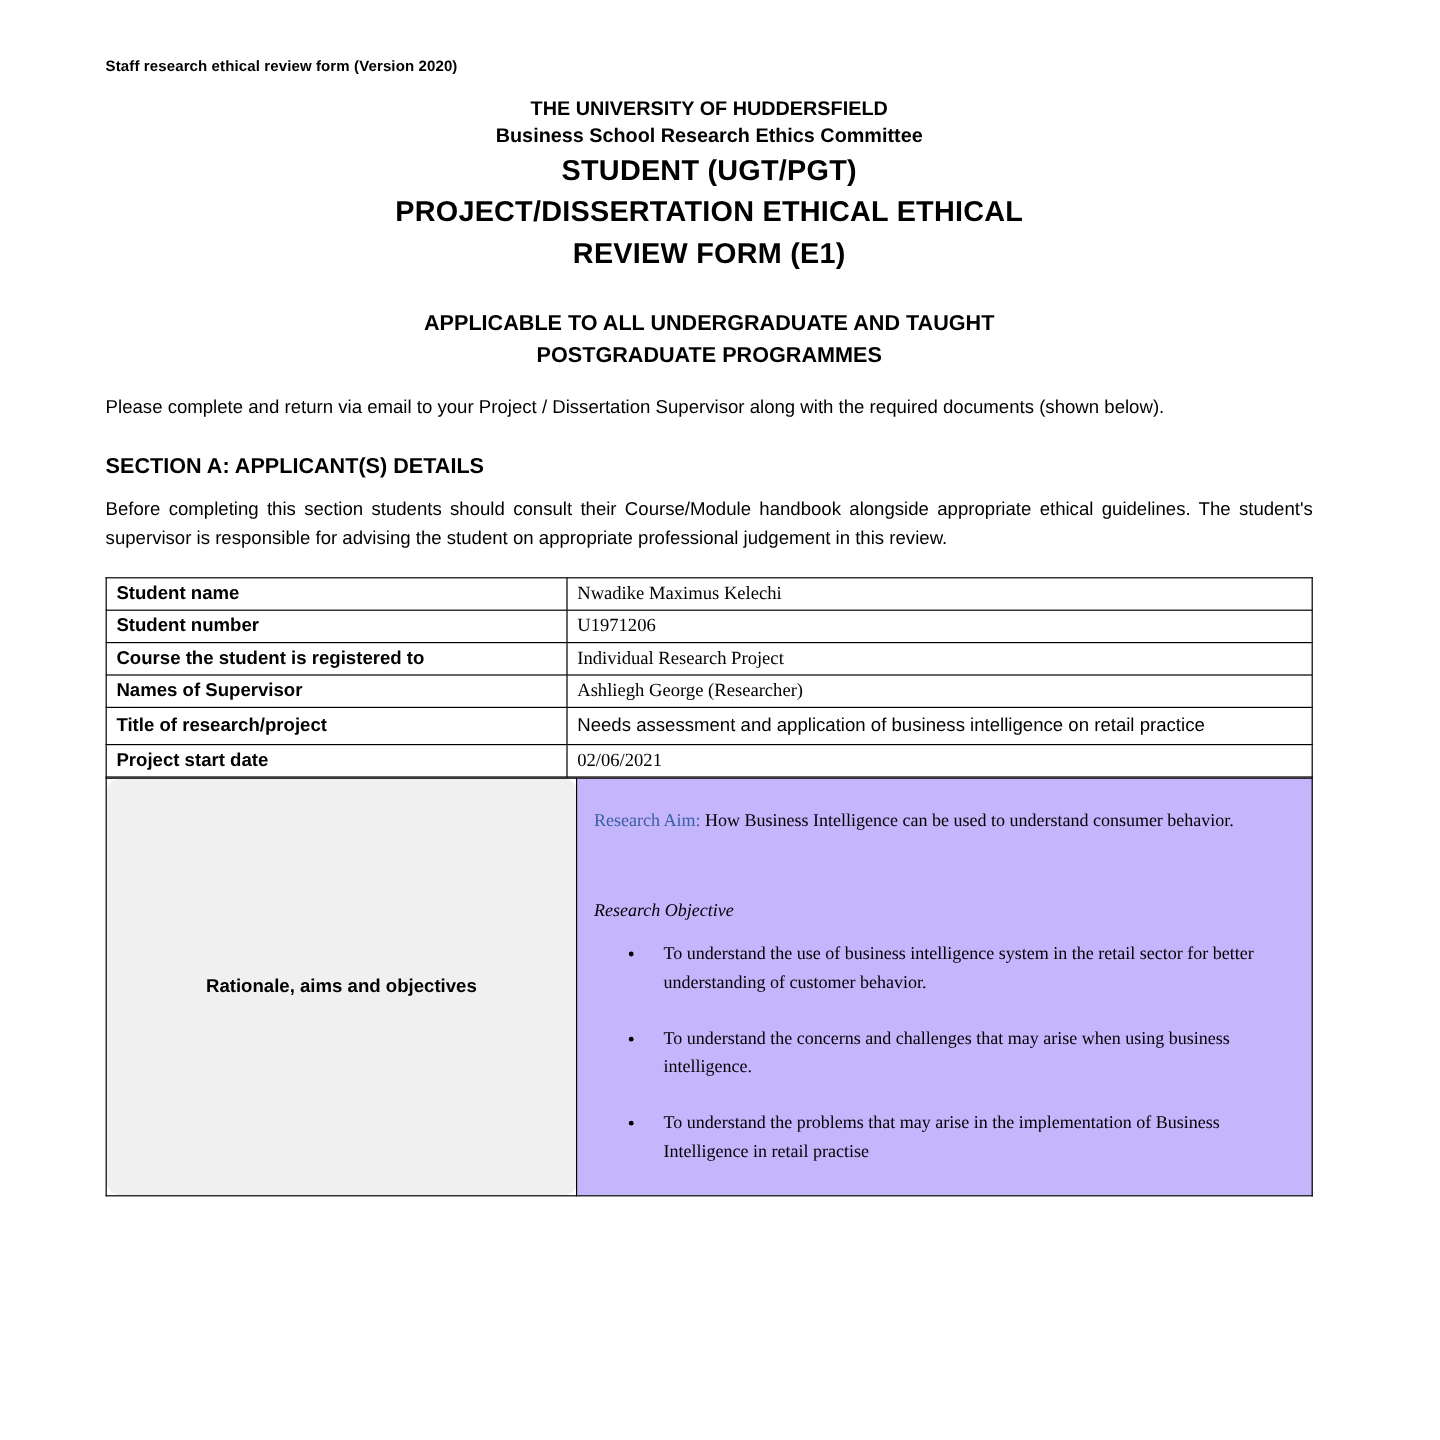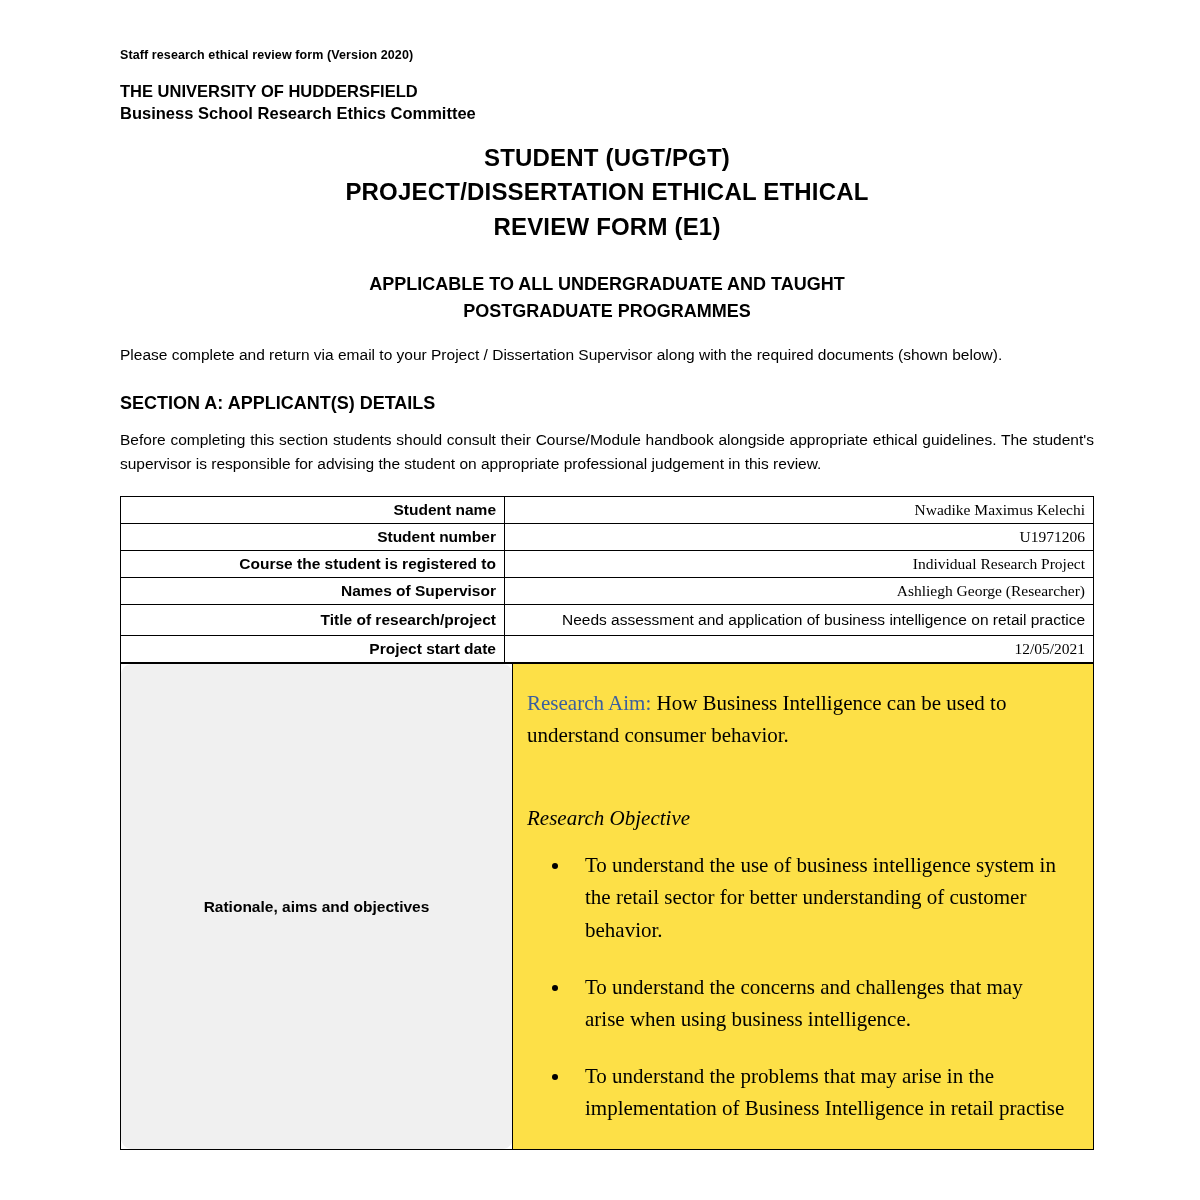--- a/index.html
+++ b/index.html
@@ -12,34 +12,34 @@
     height: 1200px;
     font-family: "Liberation Sans", sans-serif;
     color: #000000;
     overflow: hidden;
   }
   .page {
     position: relative;
     width: 1200px;
     height: 1200px;
     box-sizing: border-box;
-    padding: 48px 106px 0 120px;
+    padding: 48px 106px 0 88px;
   }
   .header-note {
     font-size: 12.5px;
     font-weight: bold;
     letter-spacing: 0.1px;
     margin: 0 0 18px 0;
   }
   .org-block {
-    text-align: left;
+    text-align: center;
     font-weight: bold;
     font-size: 16.5px;
     line-height: 1.35;
-    margin-bottom: 16px;
+    margin-bottom: 1px;
   }
   .title-block {
     text-align: center;
     font-weight: bold;
     font-size: 24px;
     line-height: 1.45;
     letter-spacing: 0.2px;
     margin: 0 0 6px 0;
   }
   .applicable-block {
@@ -73,21 +73,20 @@
   table.form {
     width: 100%;
     border-collapse: collapse;
     table-layout: fixed;
   }
   table.form td {
     border: 1px solid #000000;
     padding: 4px 8px;
     vertical-align: middle;
     font-size: 15.5px;
-    text-align: right;
   }
   td.label {
     width: 367px;
     font-weight: bold;
   }
   td.value {
     font-family: "Liberation Serif", serif;
     font-size: 16px;
   }
   td.value-2line {
@@ -110,25 +109,25 @@
   td.sb-label {
     width: 367px;
     background: #f0f0f0;
     font-weight: bold;
     font-size: 15.5px;
     text-align: center;
     padding: 10px 12px;
     border-radius: 11px;
   }
   td.sb-content {
-    background: #fde047;
+    background: #c4b5fd;
     padding: 24px 22px 24px 14px;
     vertical-align: top;
     font-family: "Liberation Serif", serif;
-    font-size: 21px;
+    font-size: 15px;
     line-height: 1.5;
   }
   .aim-label {
     color: #3a5fa0;
   }
   .aim-para {
     margin: 0 0 52px 0;
   }
   .obj-heading {
     font-style: italic;
@@ -194,21 +193,21 @@
       <tr>
         <td class="label">Names of Supervisor</td>
         <td class="value">Ashliegh George (Researcher)</td>
       </tr>
       <tr>
         <td class="label">Title of research/project</td>
         <td class="value-2line">Needs assessment and application of business intelligence on retail practice</td>
       </tr>
       <tr>
         <td class="label">Project start date</td>
-        <td class="value">12/05/2021</td>
+        <td class="value">02/06/2021</td>
       </tr>
     </tbody>
   </table>
 
 
   <table class="sectionb">
     <tbody>
       <tr>
         <td class="sb-label">Rationale, aims and objectives</td>
         <td class="sb-content">

